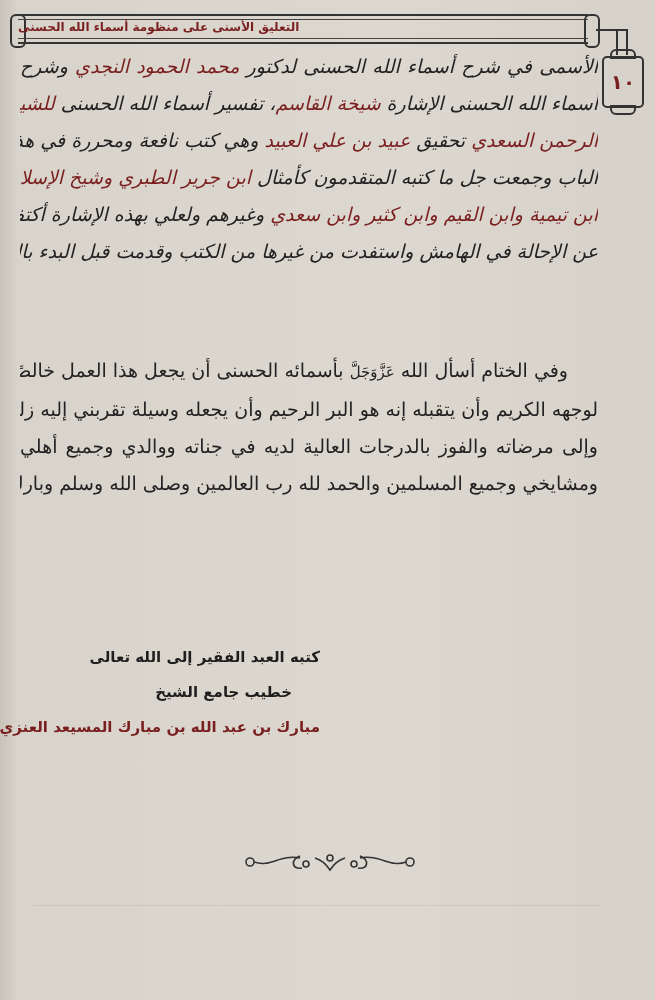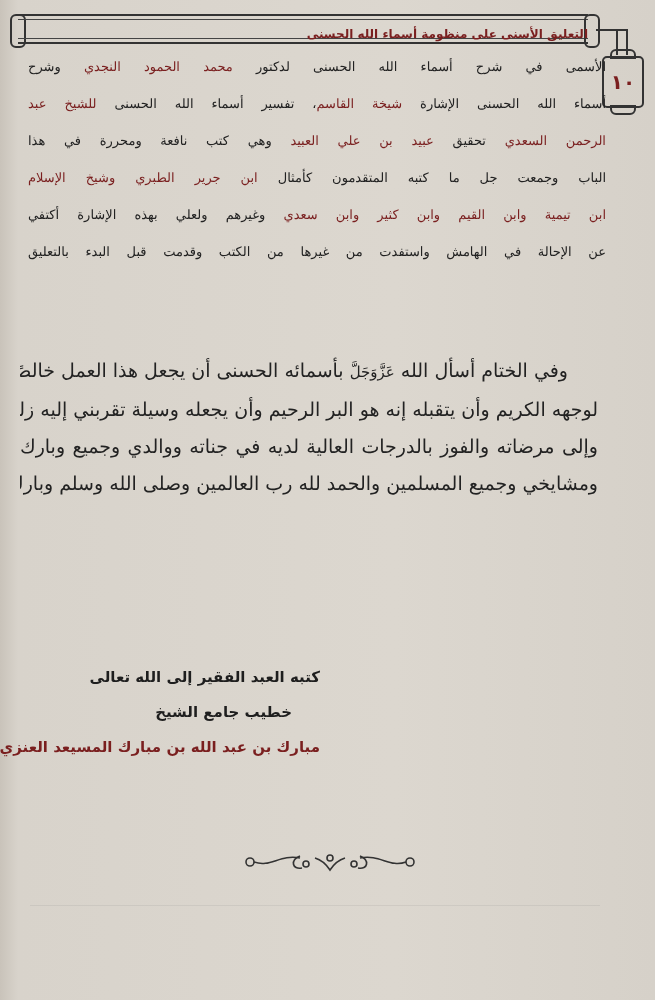--- a/index.html
+++ b/index.html
@@ -7,39 +7,39 @@
        font-family:"DejaVu Serif",serif;color:#222;}
   .page{position:absolute;inset:0;
         background:linear-gradient(90deg,#c9c3ba 0px,#d8d3cb 18px,#dcd7cf 60%,#d6d1c9 100%);}
   .header-frame{position:absolute;left:18px;top:14px;width:570px;height:26px;
         border-top:2px solid #333;border-bottom:2px solid #333;}
   .header-frame:before{content:"";position:absolute;left:0;right:0;top:3px;bottom:3px;
         border-top:1px solid #444;border-bottom:1px solid #444;}
   .curl-left{position:absolute;left:10px;top:14px;width:12px;height:30px;border:2px solid #333;border-radius:6px;}
   .curl-right{position:absolute;left:584px;top:14px;width:12px;height:30px;border:2px solid #333;border-radius:6px;}
   .header-title{position:absolute;left:18px;width:570px;top:14px;height:26px;line-height:26px;
-        text-align:right;direction:rtl;font-family:"DejaVu Sans",sans-serif;font-weight:bold;
-        font-size:12px;color:#7a1f1f;margin-top:7px;}
+        text-align:left;direction:rtl;font-family:"DejaVu Sans",sans-serif;font-weight:bold;
+        font-size:12px;color:#7a1f1f;}
   .connector{position:absolute;left:596px;top:29px;width:30px;height:2px;background:#333;}
   .stem{position:absolute;left:616px;top:29px;width:8px;height:26px;border-left:2px solid #333;border-right:2px solid #333;}
   .page-num-box{position:absolute;left:602px;top:56px;width:38px;height:48px;border:2px solid #333;border-radius:5px;
         display:flex;align-items:center;justify-content:center;font-family:"DejaVu Sans",sans-serif;
         font-weight:bold;font-size:20px;color:#7a1f1f;}
   .page-num-box:before,.page-num-box:after{content:"";position:absolute;left:6px;right:6px;height:6px;border:2px solid #333;border-radius:6px 6px 0 0;}
   .page-num-box:before{top:-9px;}
   .page-num-box:after{bottom:-9px;border-radius:0 0 6px 6px;}
-  .body-text{position:absolute;left:28px;width:578px;top:48px;direction:rtl;text-align:justify;
-        text-align-last:justify;font-size:13px;line-height:37px;}
+  .body-text{position:absolute;left:20px;width:578px;top:48px;direction:rtl;text-align:justify;
+        text-align-last:justify;font-size:19px;line-height:37px;font-style:italic;}
   .line{display:block;white-space:nowrap;overflow:hidden;text-align:justify;text-align-last:justify;}
   .line.last{text-align-last:right;}
   .para2{position:absolute;left:20px;width:578px;top:352px;direction:rtl;font-size:19px;line-height:37px;}
   .indent{padding-right:30px;}
   .red{color:#7a1f1f;}
   .sig{position:absolute;left:90px;width:230px;top:640px;direction:rtl;font-family:"DejaVu Sans",sans-serif;
-       font-weight:bold;font-size:15px;line-height:35px;color:#1e1e1e;margin-top:20px;}
+       font-weight:bold;font-size:15px;line-height:35px;color:#1e1e1e;}
   .sig .sig-line{display:block;white-space:nowrap;}
   .ornament{position:absolute;left:240px;top:850px;width:180px;height:24px;}
   .bleed{position:absolute;left:30px;top:905px;width:570px;height:40px;opacity:.12;
          border-top:1px solid #777;}
 </style>
 </head>
 <body>
 
 <div class="page">
 
@@ -55,21 +55,21 @@
       <span class="line"><span>الأسمى في شرح أسماء الله الحسنى لدكتور </span><span class="red">محمد الحمود النجدي</span><span> وشرح</span></span>
       <span class="line"><span>أسماء الله الحسنى الإشارة </span><span class="red">شيخة القاسم</span><span>، تفسير أسماء الله الحسنى </span><span class="red">للشيخ عبد</span></span>
       <span class="line"><span class="red">الرحمن السعدي</span><span> تحقيق </span><span class="red">عبيد بن علي العبيد</span><span>  وهي كتب نافعة ومحررة في هذا</span></span>
       <span class="line"><span>الباب وجمعت  جل ما كتبه المتقدمون كأمثال </span><span class="red">ابن جرير الطبري وشيخ الإسلام</span></span>
       <span class="line"><span class="red">ابن تيمية وابن القيم وابن كثير وابن سعدي</span><span> وغيرهم ولعلي بهذه الإشارة أكتفي</span></span>
       <span class="line"><span>عن الإحالة في الهامش واستفدت من غيرها من الكتب وقدمت قبل البدء بالتعليق</span></span>
     </div>
   <div class="para2" id="p2">
       <span class="line indent"><span>وفي الختام أسأل الله </span><span style="font-size: 15px;">عَزَّوَجَلَّ</span><span> بأسمائه الحسنى أن يجعل هذا العمل خالصًا</span></span>
       <span class="line"><span>لوجهه الكريم وأن يتقبله إنه هو البر الرحيم وأن يجعله وسيلة تقربني إليه زلفى</span></span>
-      <span class="line"><span>وإلى مرضاته والفوز بالدرجات العالية لديه في جناته ووالدي وجميع وبارك</span></span>
+      <span class="line"><span>وإلى مرضاته والفوز بالدرجات العالية لديه في جناته ووالدي وجميع أهلي</span></span>
       <span class="line"><span>ومشايخي وجميع المسلمين والحمد لله رب العالمين وصلى الله وسلم وبارك</span></span>
     </div>
 
   <div class="sig">
     <span class="sig-line">كتبه العبد الفقير إلى الله تعالى</span>
     <span class="sig-line" style="padding-right:28px">خطيب جامع الشيخ</span>
     <span class="sig-line red">مبارك بن عبد الله بن مبارك المسيعد العنزي</span>
   </div>
 
   <svg class="ornament" viewBox="0 0 180 24">

